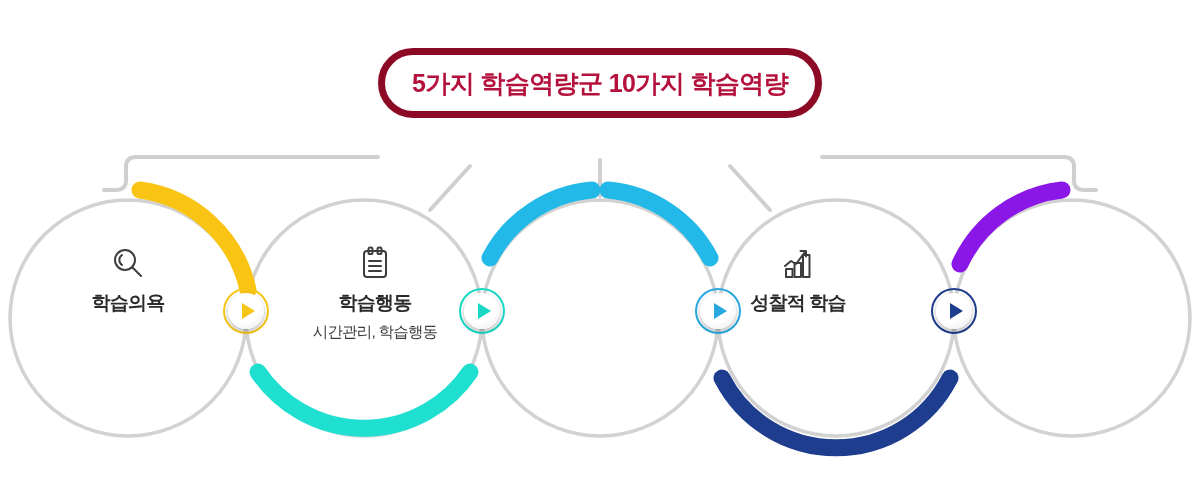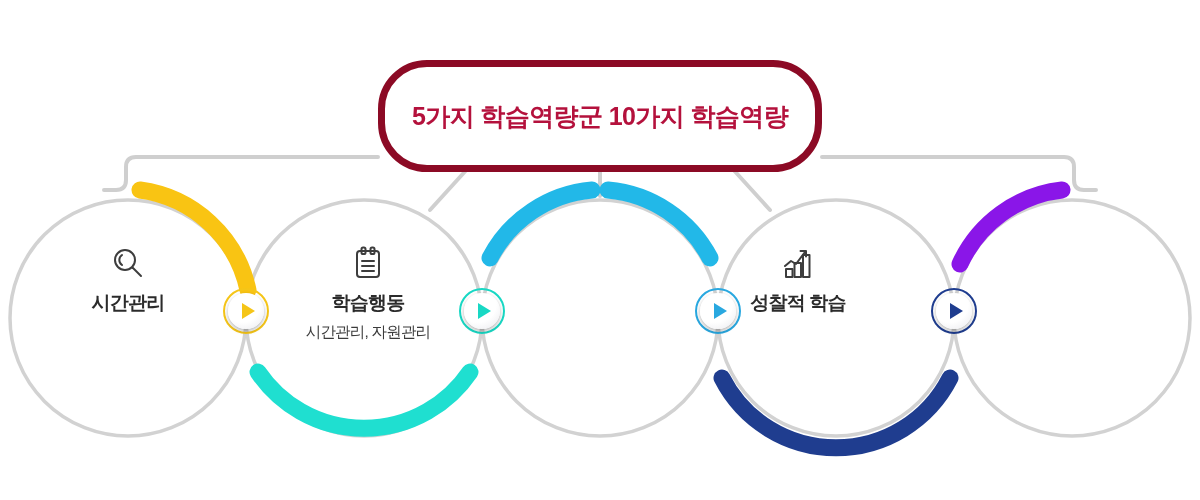--- a/index.html
+++ b/index.html
@@ -22,23 +22,23 @@
     position: absolute;
     left: 0;
     top: 0;
     width: 1200px;
     height: 500px;
   }
   
   .title-pill {
     position: absolute;
     left: 378px;
-    top: 60px;
+    top: 48px;
     width: 444px;
-    height: 112px;
+    height: 70px;
     box-sizing: border-box;
     border: 7px solid #8c0a25;
     border-radius: 49px;
     background: #ffffff;
     display: flex;
     align-items: center;
     justify-content: center;
     z-index: 6;
   }
   .title-text {
@@ -164,36 +164,36 @@
   </div>
 
   <div class="node" style="left:18px; top:240px;">
     <div class="node-icon">
       <svg width="38" height="38" viewBox="0 0 38 38" fill="none" stroke="#3d3d3d" stroke-width="2" stroke-linecap="round">
         <circle cx="16" cy="16" r="10"></circle>
         <path d="M 13 11 A 6 6 0 0 0 13 21"></path>
         <line x1="23.5" y1="23.5" x2="32" y2="32"></line>
       </svg>
     </div>
-    <div class="node-title">시간관리</div>
-  </div>
-
-  <div class="node" style="left:258px; top:240px;text-align:center;">
+    <div class="node-title">학습의욕</div>
+  </div>
+
+  <div class="node" style="left:265px; top:240px;text-align:center;">
     <div class="node-icon">
       <svg width="38" height="38" viewBox="0 0 38 38" fill="none" stroke="#3d3d3d" stroke-width="2" stroke-linejoin="round" stroke-linecap="round">
         <rect x="8" y="7" width="22" height="26" rx="3"></rect>
         <rect x="12.5" y="3.5" width="4" height="6.5" rx="1.6"></rect>
         <rect x="21.5" y="3.5" width="4" height="6.5" rx="1.6"></rect>
         <line x1="13" y1="17" x2="25" y2="17"></line>
         <line x1="13" y1="22" x2="25" y2="22"></line>
         <line x1="13" y1="27" x2="25" y2="27"></line>
       </svg>
     </div>
     <div class="node-title">학습행동</div>
-    <div class="node-sub">시간관리, 자원관리</div>
+    <div class="node-sub">시간관리, 학습행동</div>
   </div>
 
 
   <div class="node" style="left:688px; top:240px;">
     <div class="node-icon">
       <svg width="38" height="38" viewBox="0 0 38 38" fill="none" stroke="#3d3d3d" stroke-width="2" stroke-linejoin="round" stroke-linecap="round">
         <rect x="7" y="25" width="6.5" height="8"></rect>
         <rect x="15.5" y="19" width="6.5" height="14"></rect>
         <rect x="24" y="11" width="6.5" height="22"></rect>
         <path d="M 6 22 L 12 17 L 17 20 L 26 8"></path>

